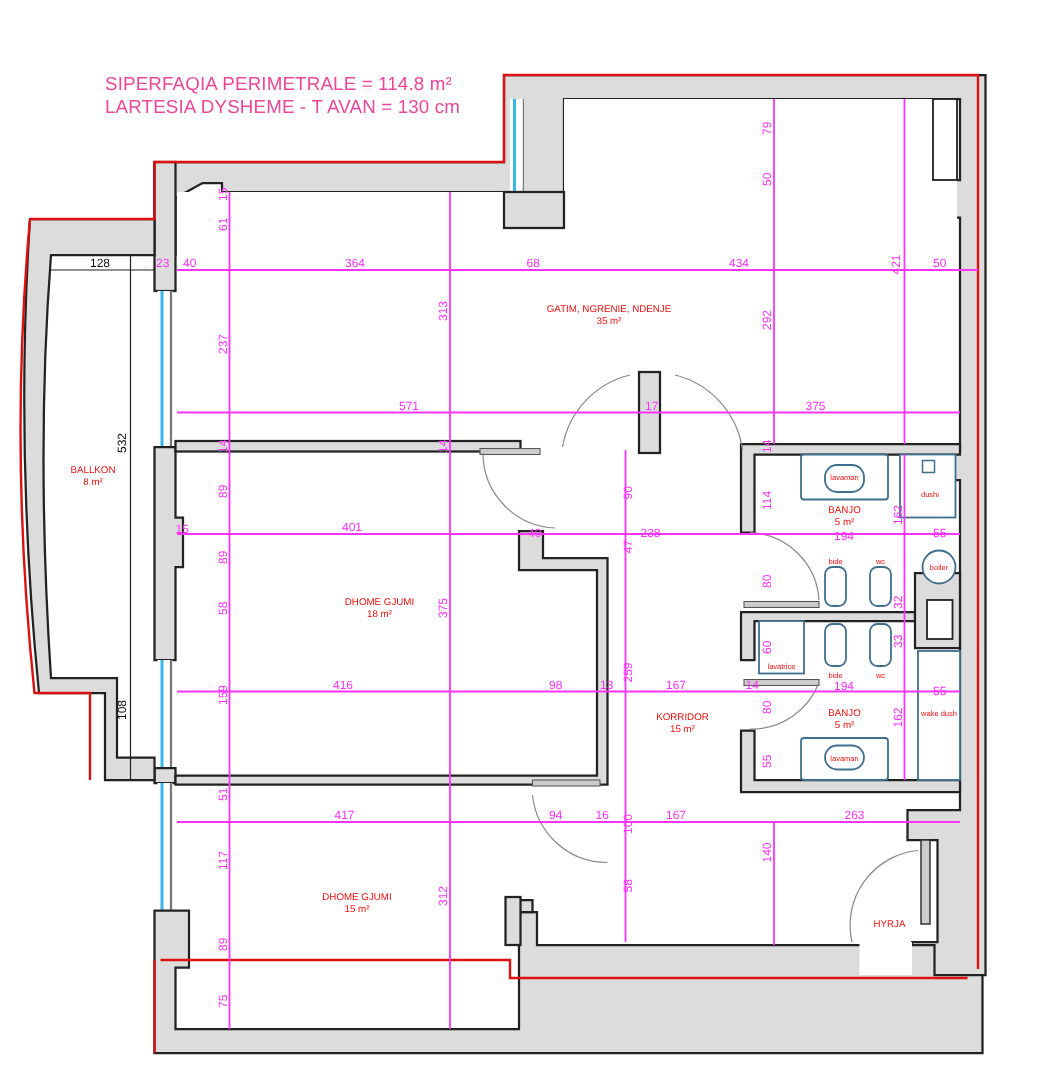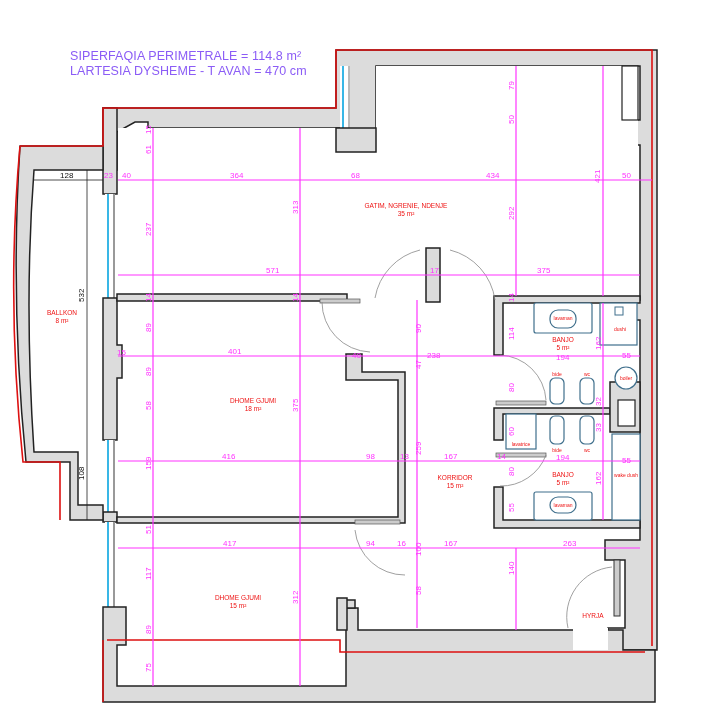--- a/index.html
+++ b/index.html
@@ -1,36 +1,36 @@
 <!DOCTYPE html>
 <html><head>
 <meta charset="utf-8">
 <style>
   html,body{margin:0;padding:0;background:#ffffff;}
   body{width:705px;height:721px;position:relative;overflow:hidden;font-family:"Liberation Sans",sans-serif;}
-  .header{position:absolute;left:70px;top:49px;font-size:12.5px;line-height:15px;color:#8b5cf6;letter-spacing:0.1px;}
+  .header{position:absolute;left:70px;top:49px;font-size:12.5px;line-height:15px;color:#ec4899;letter-spacing:0.1px;}
   .header div{white-space:nowrap;}
   svg{position:absolute;left:0;top:0;}
   .dim{font-family:"Liberation Sans",sans-serif;font-size:8px;fill:#ff33ff;}
   .room{font-family:"Liberation Sans",sans-serif;font-size:6.5px;fill:#ee1111;text-anchor:middle;}
   .fix{font-family:"Liberation Sans",sans-serif;font-size:5px;fill:#ee1111;text-anchor:middle;}
   .blk{font-family:"Liberation Sans",sans-serif;font-size:8px;fill:#111;}
   .wall{fill:#dcdcdc;stroke:#222;stroke-width:1.5;}
   .mg{stroke:#ff33ff;stroke-width:1.2;fill:none;}
   .rd{stroke:#dd1111;stroke-width:1.6;fill:none;}
   .win{stroke:#39b7e6;stroke-width:2;}
   .door{stroke:#888;stroke-width:0.8;fill:none;}
   .fxs{fill:#fff;stroke:#3f6f8c;stroke-width:1.2;}
 </style>
 </head>
 <body>
 
 <div class="header">
   <div>SIPERFAQIA PERIMETRALE  =  114.8  m²</div>
-  <div>LARTESIA DYSHEME  - T AVAN = 470 cm</div>
+  <div>LARTESIA DYSHEME  - T AVAN = 130 cm</div>
 </div>
 
 <svg width="705" height="721" viewBox="0 0 705 721">
 
   <g>
 
     <path class="wall" d="M103,108 L336,108 L336,50 L657,50 L657,650 L608,650 L608,628 L625,628 L625,560 L605,560 L605,540 L640,540 L640,320 L627,320 L627,300 L640,300 L640,145 L622,145 L622,120 L640,120 L640,66 L376,66 L376,140 L346,140 L346,128 L148,128 L148,122 L135,122 L117,132 L117,170 L103,170 Z"></path>
 
   </g>
 

